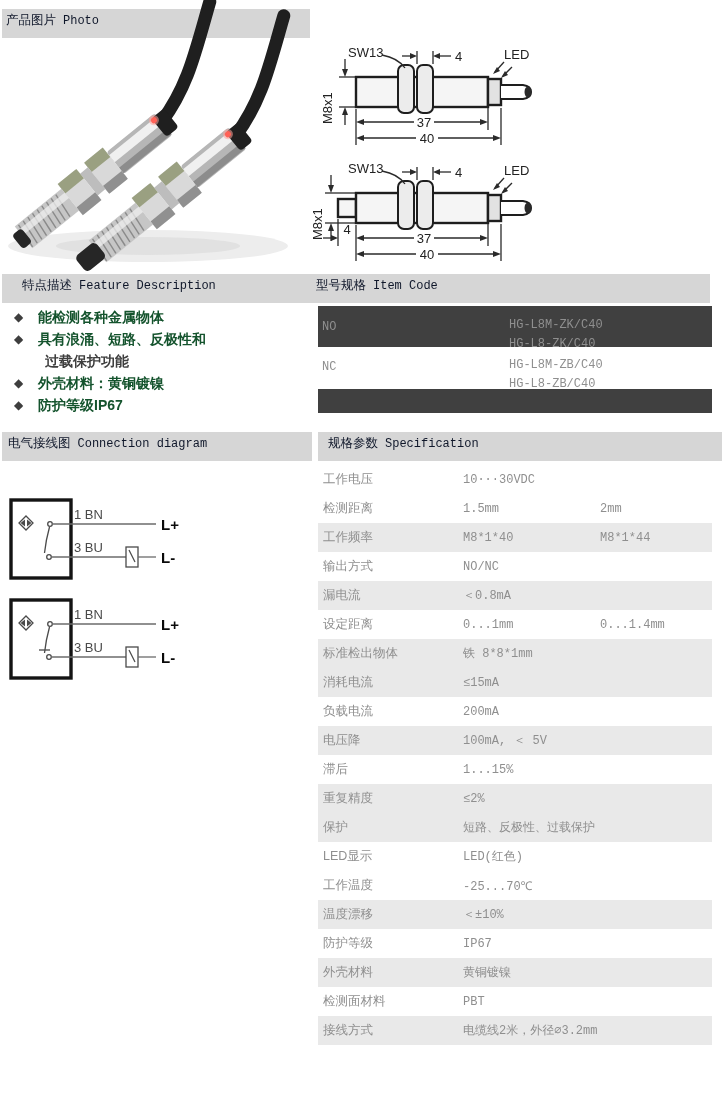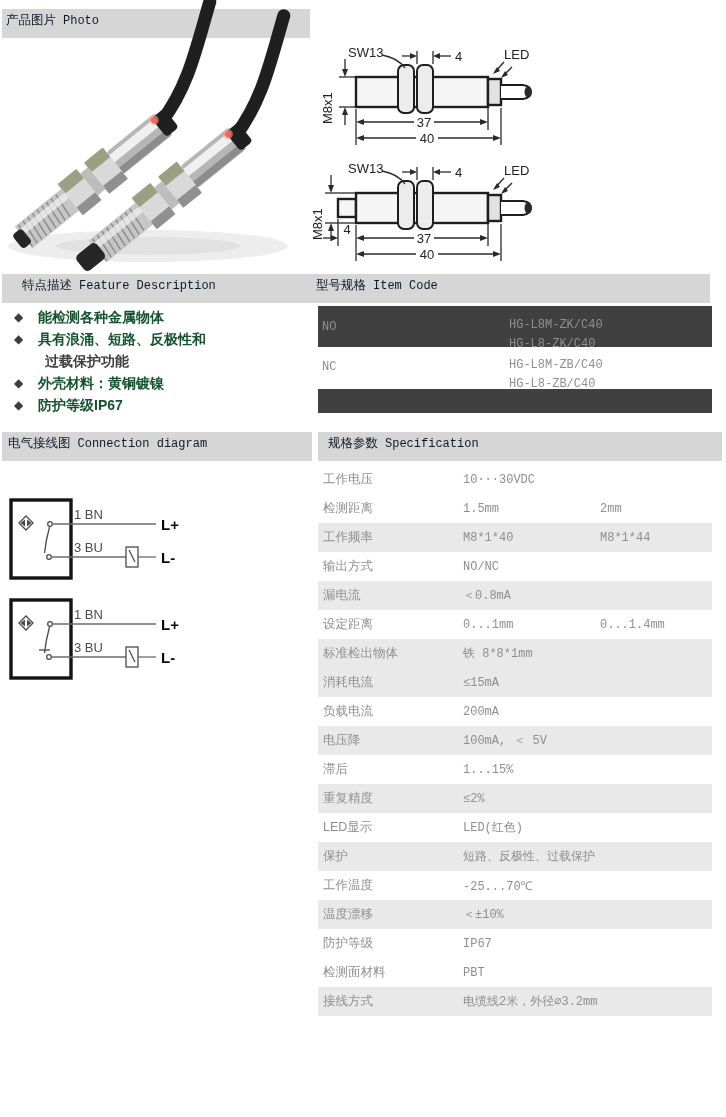--- a/index.html
+++ b/index.html
@@ -373,50 +373,55 @@
       <div class="spec-v1">1...15%</div>
       <div class="spec-v2"></div>
     </div>
 
     <div class="spec-row shade">
       <div class="spec-label">重复精度</div>
       <div class="spec-v1">≤2%</div>
       <div class="spec-v2"></div>
     </div>
 
+    <div class="spec-row shade">
+      <div class="spec-label">保护</div>
+      <div class="spec-v1">短路、反极性、过载保护</div>
+      <div class="spec-v2"></div>
+    </div>
+
     <div class="spec-row">
       <div class="spec-label">LED显示</div>
       <div class="spec-v1">LED(红色)</div>
       <div class="spec-v2"></div>
     </div>
 
-    <div class="spec-row shade">
-      <div class="spec-label">保护</div>
-      <div class="spec-v1">短路、反极性、过载保护</div>
-      <div class="spec-v2"></div>
-    </div>
-
     <div class="spec-row">
       <div class="spec-label">工作温度</div>
       <div class="spec-v1">-25...70℃</div>
       <div class="spec-v2"></div>
     </div>
 
     <div class="spec-row shade">
       <div class="spec-label">温度漂移</div>
       <div class="spec-v1">＜±10%</div>
       <div class="spec-v2"></div>
     </div>
 
     <div class="spec-row">
       <div class="spec-label">防护等级</div>
       <div class="spec-v1">IP67</div>
       <div class="spec-v2"></div>
     </div>
 
+    <div class="spec-row shade">
+      <div class="spec-label">外壳材料</div>
+      <div class="spec-v1">黄铜镀镍</div>
+      <div class="spec-v2"></div>
+    </div>
 
     <div class="spec-row">
       <div class="spec-label">检测面材料</div>
       <div class="spec-v1">PBT</div>
       <div class="spec-v2"></div>
     </div>
 
     <div class="spec-row shade">
       <div class="spec-label">接线方式</div>
       <div class="spec-v1">电缆线2米，外径∅3.2mm</div>

